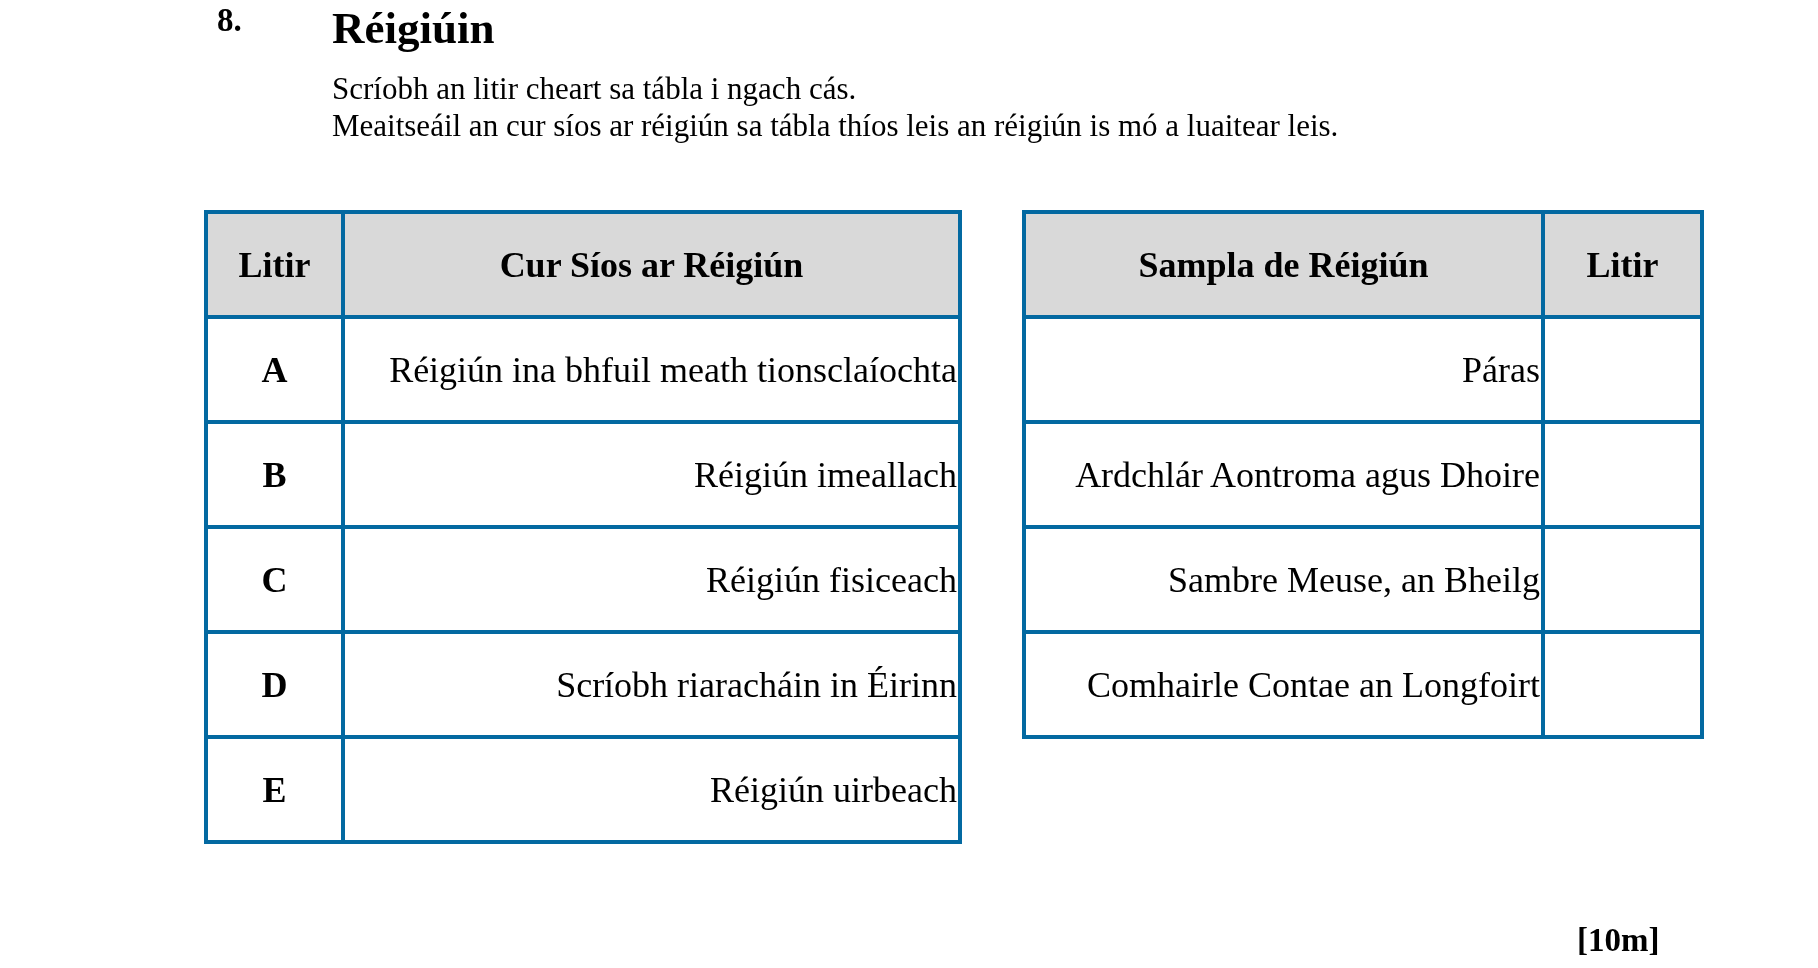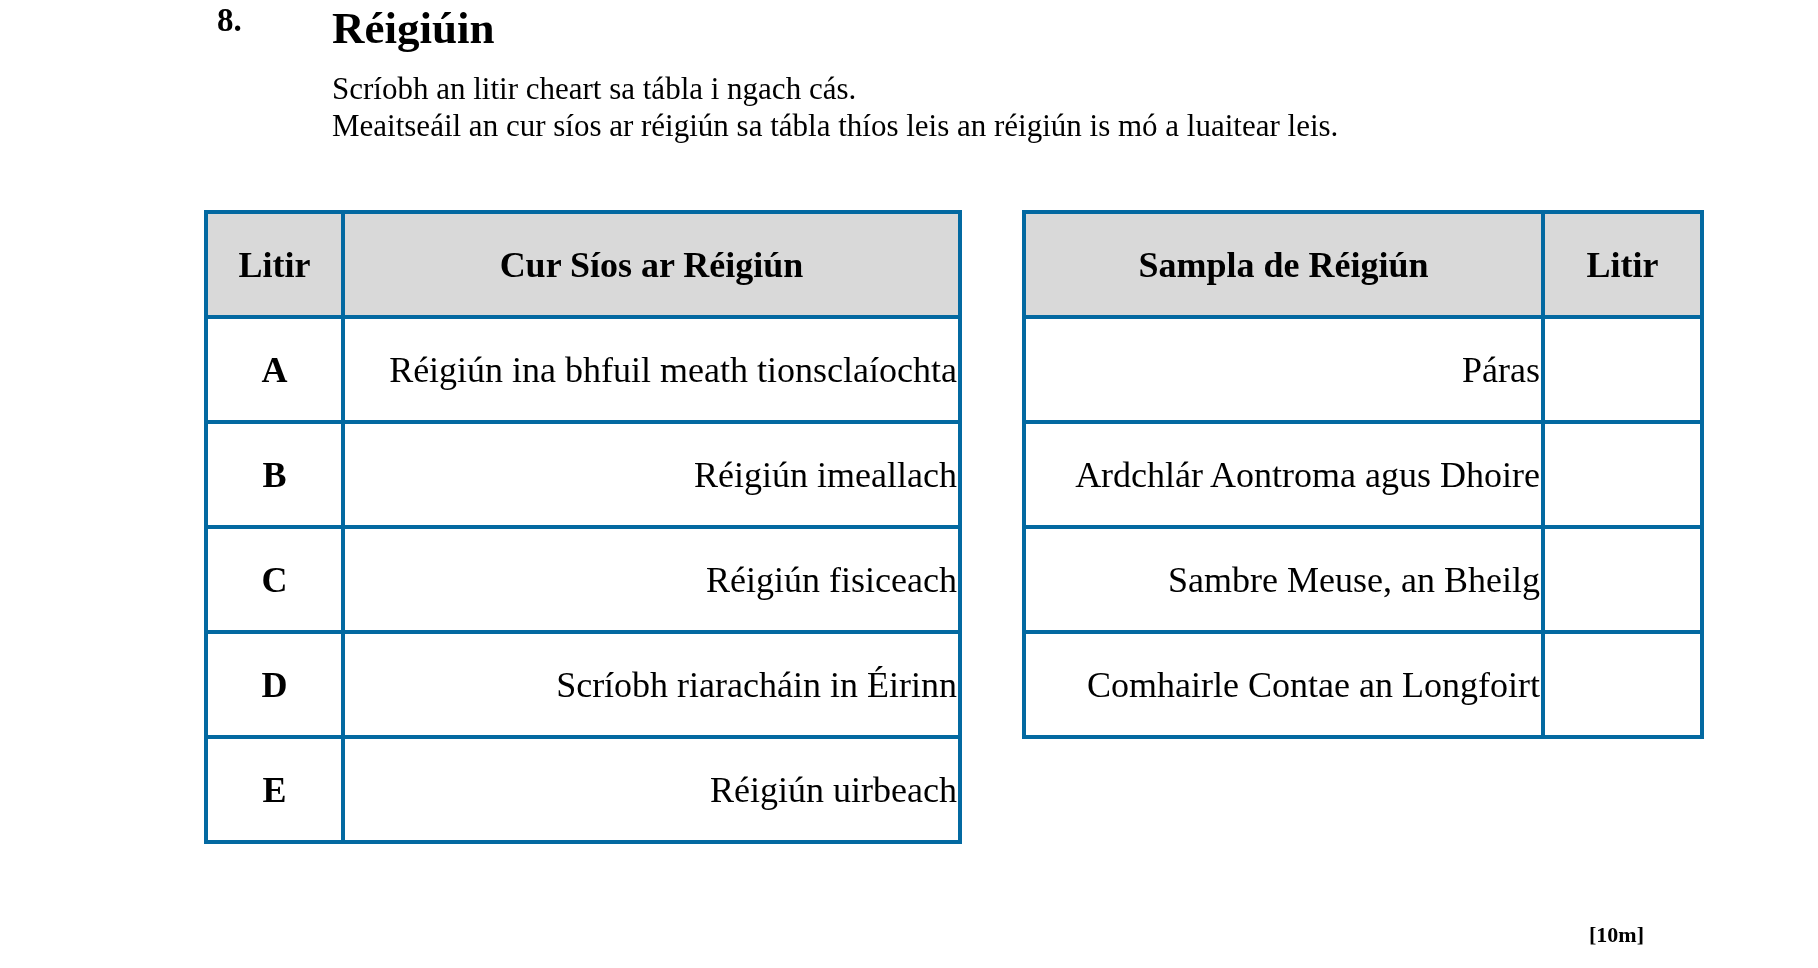--- a/index.html
+++ b/index.html
@@ -69,24 +69,23 @@
     padding-left: 18px;
     white-space: nowrap;
   }
   td.answer {
     background: #ffffff;
   }
   .marks {
     position: absolute;
     left: 1577px;
     top: 922px;
-    font-size: 22px;
+    font-size: 33px;
     font-weight: bold;
     white-space: nowrap;
-    margin-left: 12px;
   }
 </style>
 </head>
 <body>
 
 <div class="page">
 
   <span class="q-num">8.</span>
   <span class="q-title">Réigiúin</span>
 

